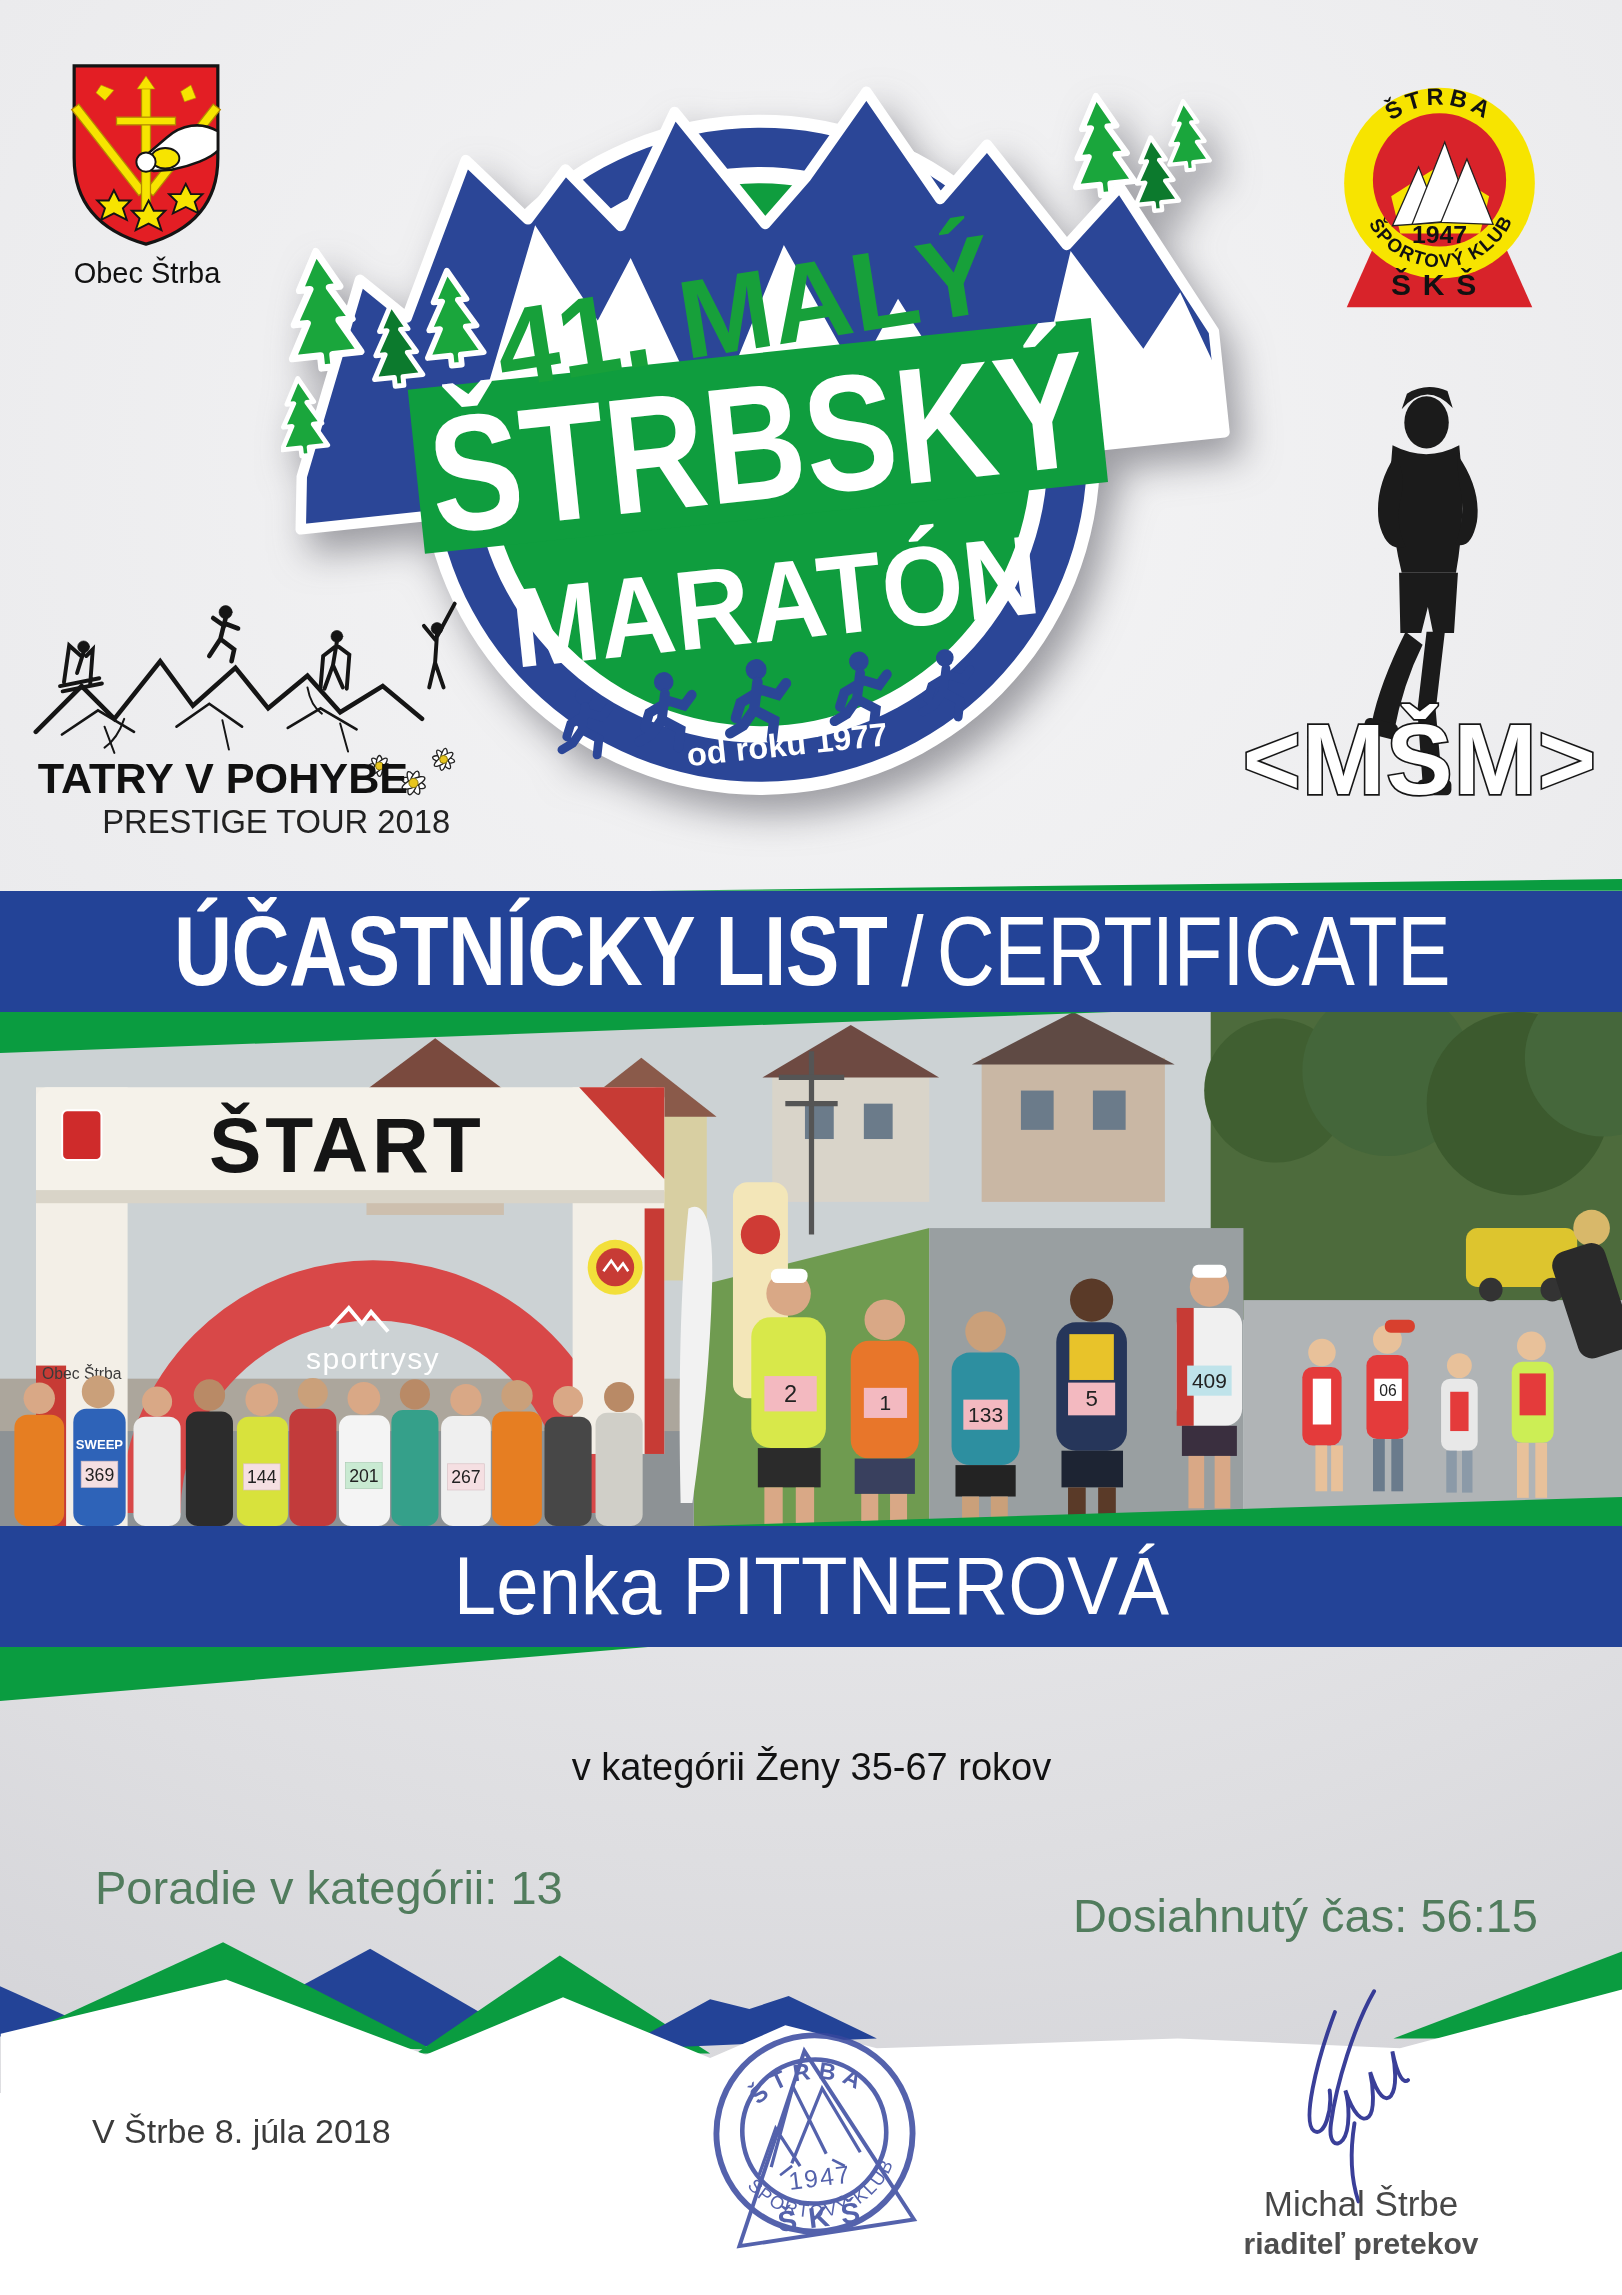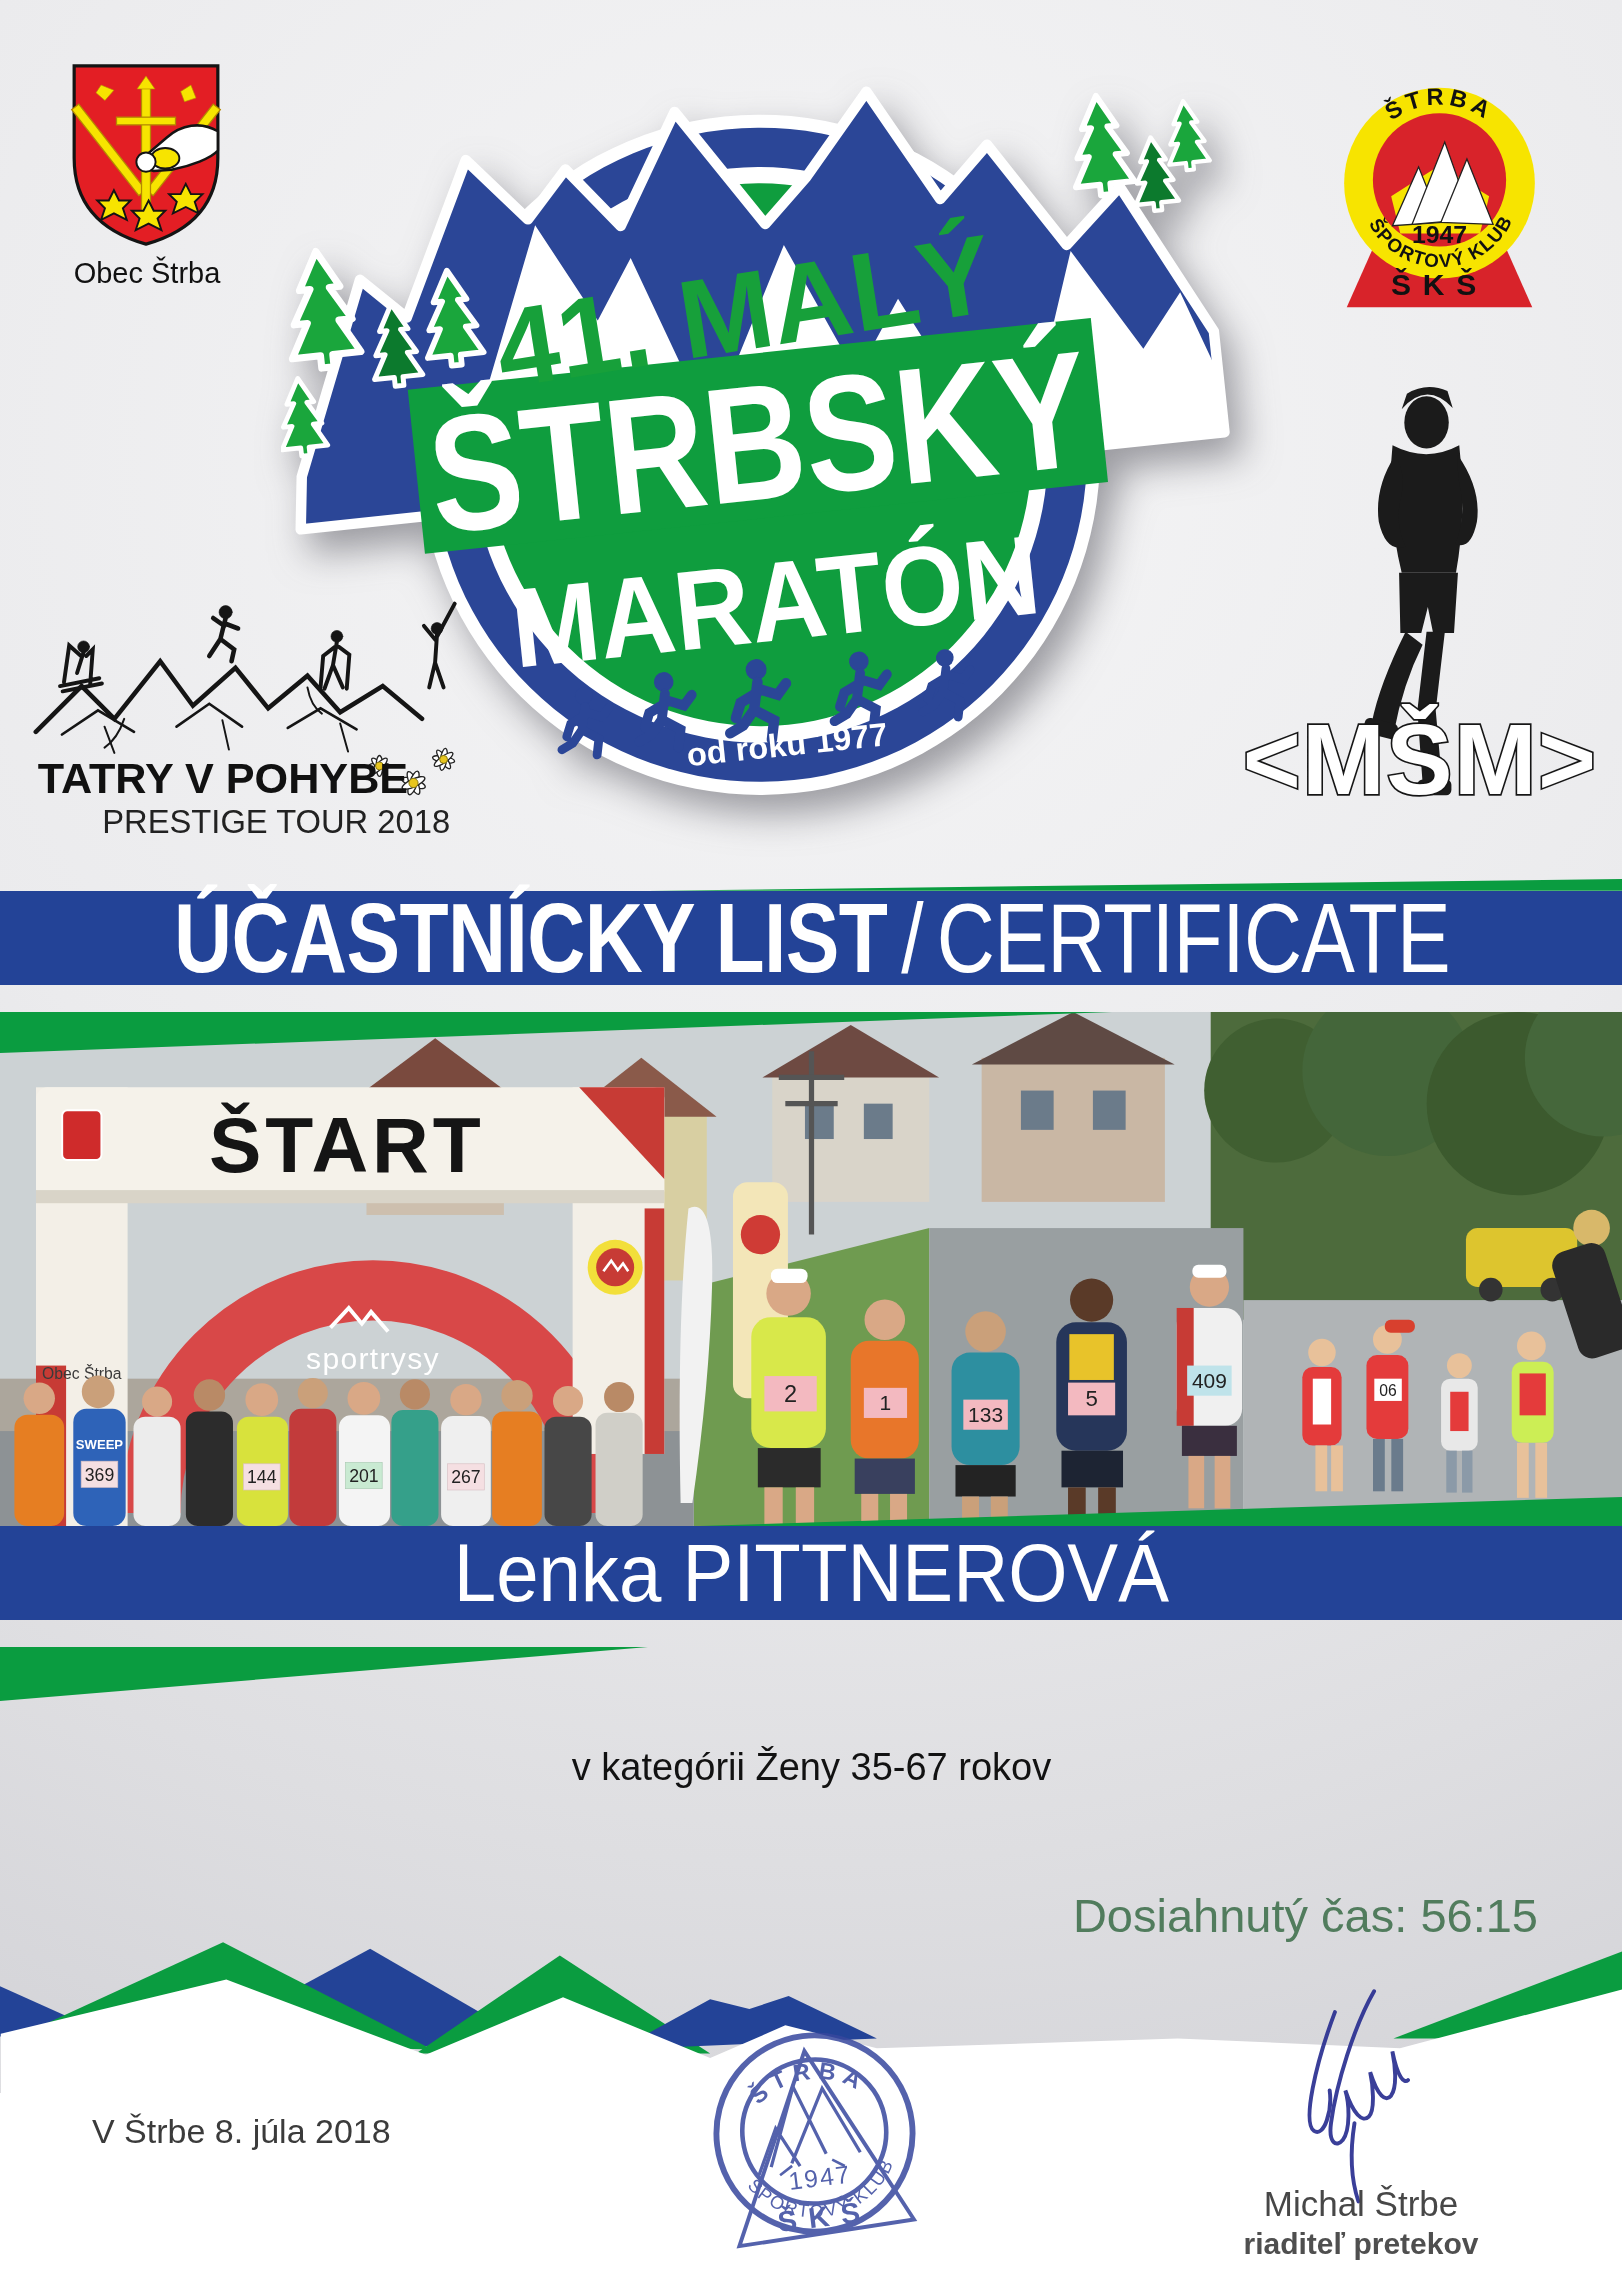--- a/index.html
+++ b/index.html
@@ -2,21 +2,21 @@
 <html style="font-size:10.5px"><head>
 <meta charset="utf-8">
 <style>
   html,body{margin:0;padding:0;background:#888;}
   .page{
     position:relative;width:1623px;height:2295px;overflow:hidden;
     font-family:"Liberation Sans",sans-serif;
     background:radial-gradient(130% 85% at 50% 20%, #f5f5f6 0%, #ebebed 45%, #dedee1 72%, #cfcfd4 100%);
   }
   .abs{position:absolute;}
-  .band{left:0;width:1623px;height:94px;background:#234397;display:flex;align-items:center;justify-content:center;}
+  .band{left:0;width:1623px;height:121px;background:#234397;display:flex;align-items:center;justify-content:center;}
   .band-line{display:inline-block;transform:scaleX(.82);transform-origin:50% 50%;white-space:nowrap;color:#fff;}
   .title-band .band-line{font-size:98px;letter-spacing:-0.7px;}
   .title-band .t-sk{font-weight:700;}
   .title-band .t-sep{font-weight:400;margin:0 17px;}
   .title-band .t-en{font-weight:400;}
   .name-band .band-line{transform:scaleX(.94);font-size:81px;font-weight:400;}
   .wedge{background:#0a9c40;}
   .details{left:0;width:1623px;text-align:center;color:#121212;font-size:38px;}
   .result{font-size:47px;color:#517c5d;white-space:nowrap;}
   .obec-label{font-size:29px;color:#111;text-align:center;}
@@ -423,20 +423,24 @@
   <div class="abs wedge" style="left:700px;top:1497px;width:923px;height:29px;clip-path:polygon(0 100%,100% 0,100% 100%);"></div>
 
   <div class="abs band name-band" style="top:1526px;">
     <div class="band-line">Lenka PITTNEROVÁ</div>
   </div>
 
   <div class="abs wedge" style="left:0;top:1647px;width:648px;height:54px;clip-path:polygon(0 0,100% 0,0 100%);"></div>
 
   <div class="abs details" style="top:1746px;">v kategórii Ženy 35-67 rokov</div>
 
+  <div class="abs result" style="left:95px;top:1860px;">
+    <span>Poradie v kategórii:</span>
+    <span>13</span>
+  </div>
   <div class="abs result" style="right:85px;top:1860px;margin-top:28px;">
     <span>Dosiahnutý čas:</span>
     <span>56:15</span>
   </div>
 
   <svg class="abs" style="left:0;top:1924px;" width="1623" height="170" viewBox="0 0 2480 260">
     <polygon points="-80,60 170,172 -80,172" fill="#234397"></polygon>
     <polygon points="330,165 565,38 845,200" fill="#234397"></polygon>
     <polygon points="20,175 340,28 660,192" fill="#0a9c40"></polygon>
     <polygon points="635,198 855,48 1085,198" fill="#0a9c40"></polygon>

